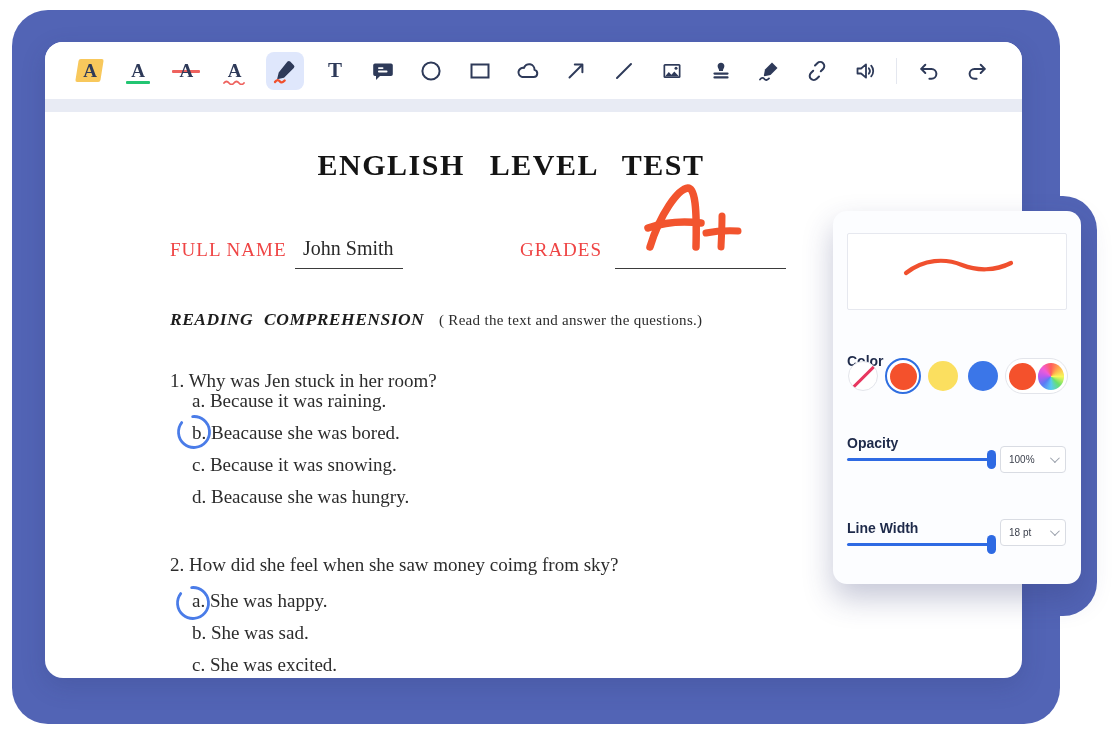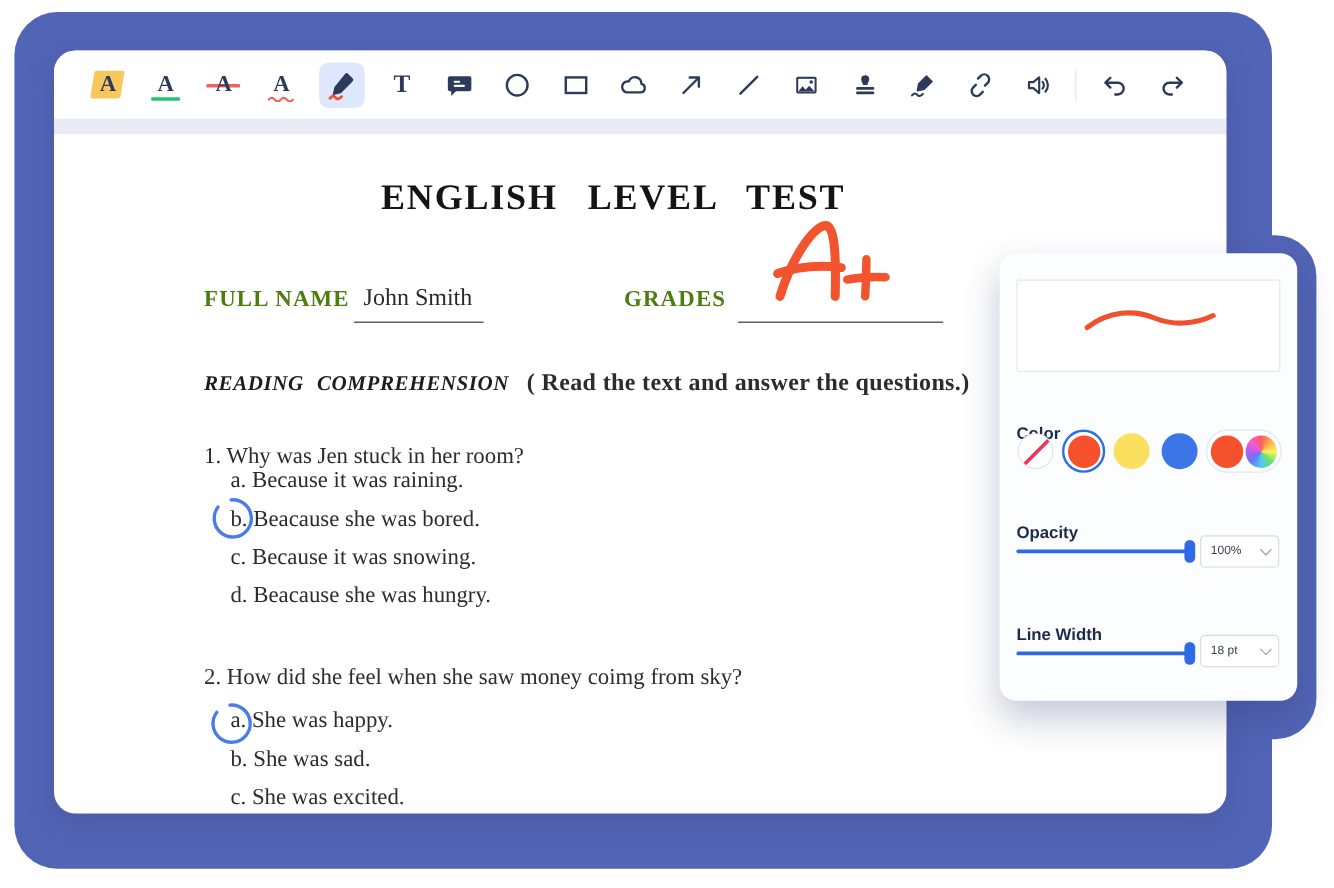--- a/index.html
+++ b/index.html
@@ -32,25 +32,25 @@
   .sq-wave { position:absolute; left:5px; bottom:3px; }
 
   .toolbar-strip { height:13px; background:#e8ebf4; }
 
   
   .page { position:relative; width:100%; height:498px; background:#ffffff;
           font-family:"Liberation Serif", serif; color:#2c2c2c; }
   .doc-line { position:absolute; white-space:nowrap; font-size:19px; }
   .doc-title { left:0; top:36px; width:932px; text-align:center; font-size:30px; font-weight:700;
                letter-spacing:1.5px; word-spacing:16px; color:#141414; }
-  .lbl-caps { letter-spacing:1px; color:#4d7c0f;font-weight:bold; }
+  .lbl-caps { letter-spacing:1px; color:#ef4444; }
   .name-value { font-size:20px; color:#2a2a2a; }
   .underline { position:absolute; height:1.4px; background:#3b3b3b; }
   .sec-head { font-size:17.5px; font-weight:700; font-style:italic; letter-spacing:.5px; word-spacing:6px; color:#1d1d1d; }
-  .sec-inst { font-size:20px; font-weight:700; font-style:normal; letter-spacing:.3px; color:#2c2c2c; }
+  .sec-inst { font-size:15px; font-weight:400; font-style:normal; letter-spacing:.3px; color:#2c2c2c; }
   .annot { position:absolute; }
 
   
   .panel { position:absolute; left:833px; top:211px; width:248px; height:373px;
            background:#fcfdff; border-radius:14px; box-shadow:0 14px 30px rgba(45,55,110,.28); }
   .preview { position:absolute; left:14px; top:22px; width:220px; height:77px;
              background:#ffffff; border:1px solid #e6e8ef; border-radius:2px; }
   .p-label { position:absolute; left:14px; font-size:14px; font-weight:700; color:#1e2a4a;margin-top:16px; }
   .swatch { position:absolute; width:30px; height:30px; border-radius:50%; top:150px; cursor:pointer; }
   .sw-none { left:15px; background:#ffffff; border:1px solid #e3e5eb; overflow:hidden; position:absolute; }
@@ -266,18 +266,18 @@
     </div>
     <div class="dropdown" style="top:235px;">
       <span class="val">100%</span>
       <span class="chev"></span>
     </div>
 
     <div class="p-label" style="top:293px;">Line Width</div>
     <div class="slider" style="top:332px;">
       <div class="thumb"></div>
     </div>
-    <div class="dropdown" style="top:318px;">
+    <div class="dropdown" style="top:308px;">
       <span class="val">18 pt</span>
       <span class="chev"></span>
     </div>
   </div>
 </div>
 
 </body></html>

